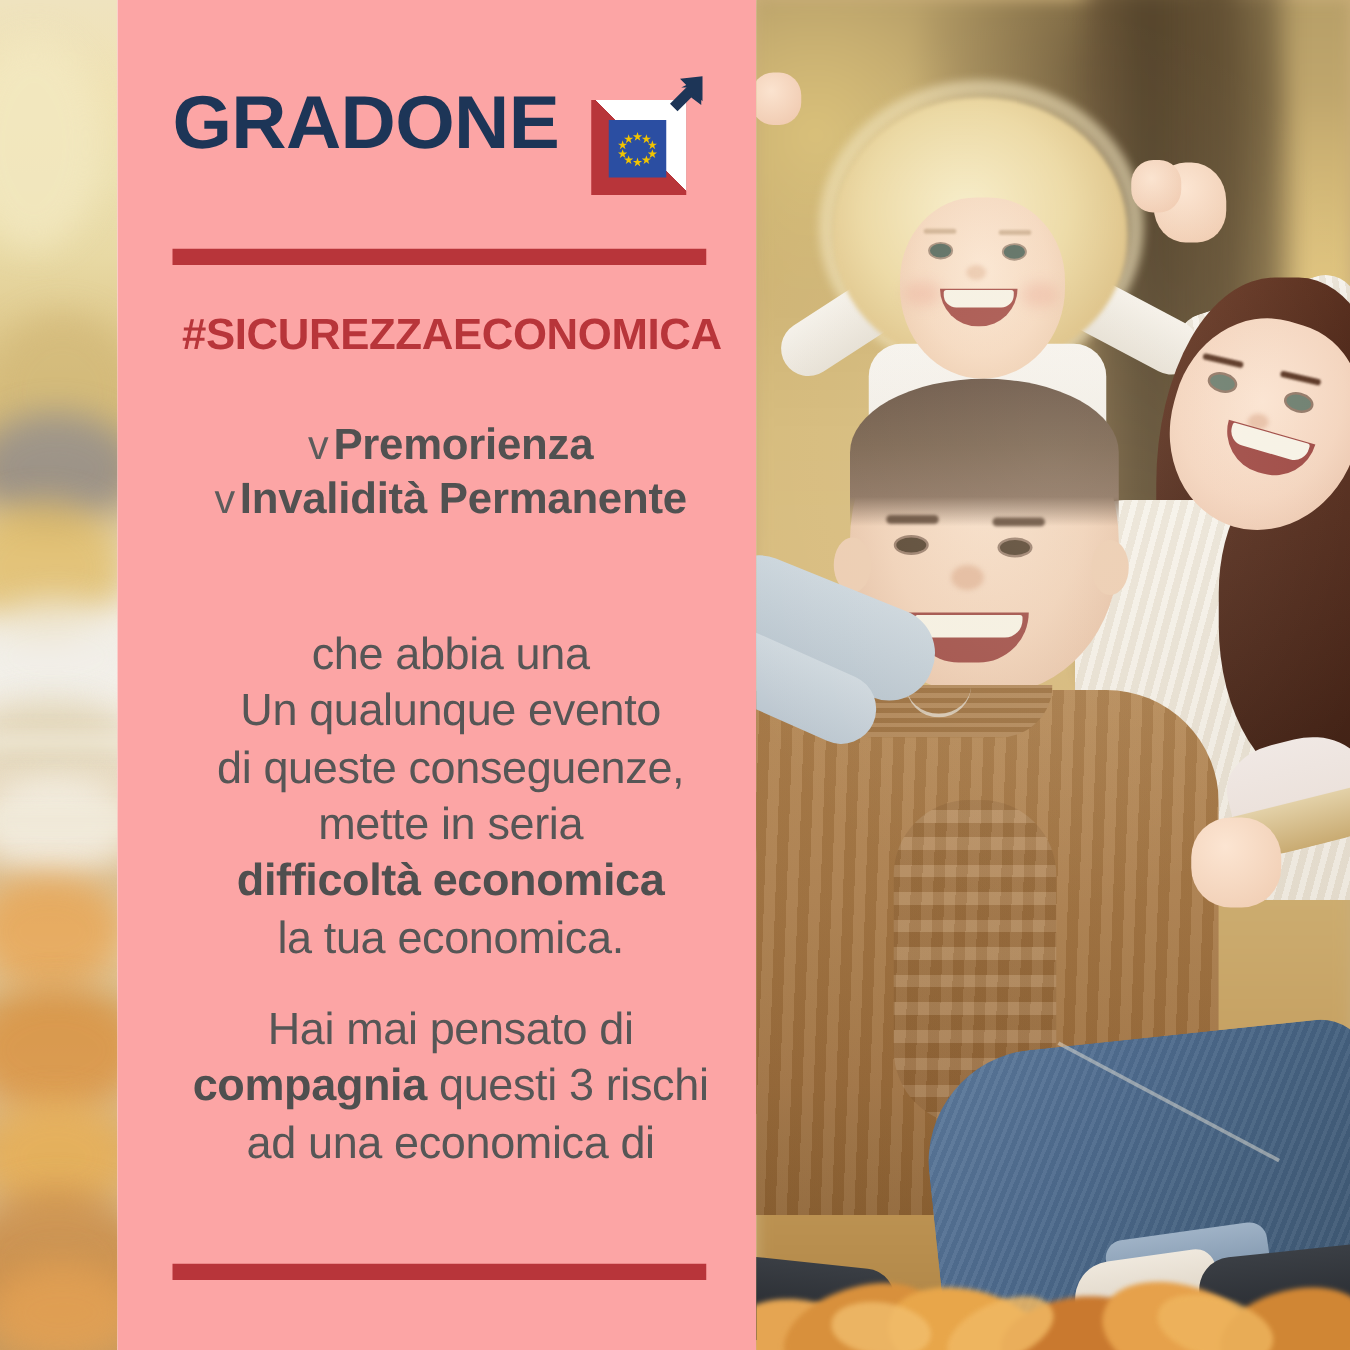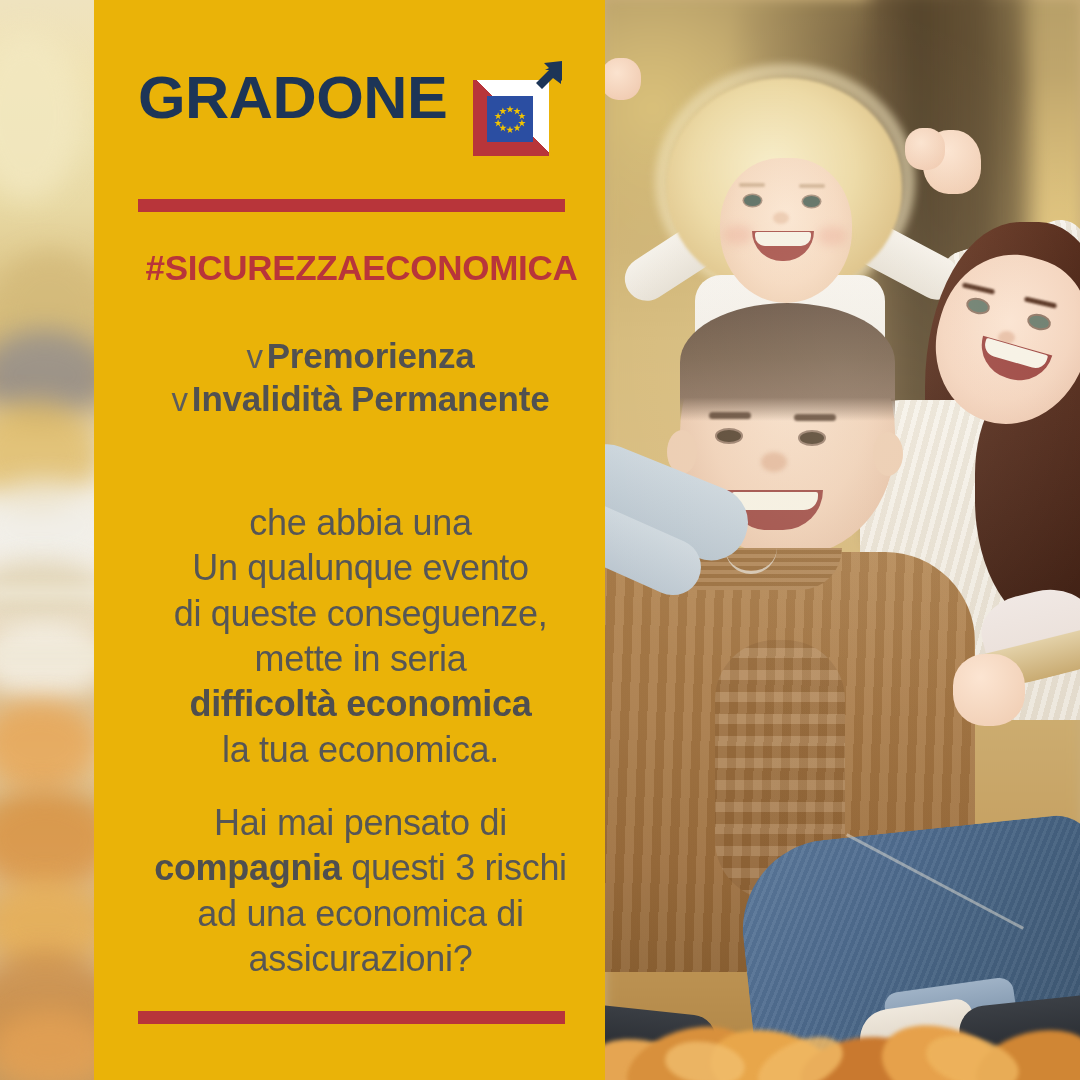--- a/index.html
+++ b/index.html
@@ -69,21 +69,21 @@
   .ls-b12{ left:-20px; top:560px; width:120px; height:60px;  background:#ded0ae; opacity:.8; }
   .ls-leafline {
     position:absolute; left:-10px; width:120px; height:16px;
     background:#efe8d6; filter:blur(7px); opacity:.8;
   }
 
   
   .panel {
     position:absolute; left:94px; top:0;
     width:511px; height:1080px;
-    background:#eab308;
+    background:#fca5a5;
   }
 
   
   .logo-wrap {
     position:absolute; left:44px; top:58px;
     width:430px; height:110px;
   }
   .logo-words {
     position:absolute; left:0; top:0;
     width:330px; height:110px;
@@ -674,21 +674,20 @@
       <div>di queste conseguenze,</div>
       <div>mette in seria</div>
       <div><b>difficoltà economica</b></div>
       <div>la tua economica.</div>
     </div>
 
     <div class="para para-2">
       <div>Hai mai pensato di</div>
       <div><b>compagnia</b><span> questi 3 rischi</span></div>
       <div>ad una economica di</div>
-      <div>assicurazioni?</div>
     </div>
 
     <div class="divider divider-bottom"></div>
   </div>
 
   <div class="photo">
     <div class="ph-bg"></div>
     <div class="ph-trunk"></div>
     <div class="ph-trunk2"></div>
 

